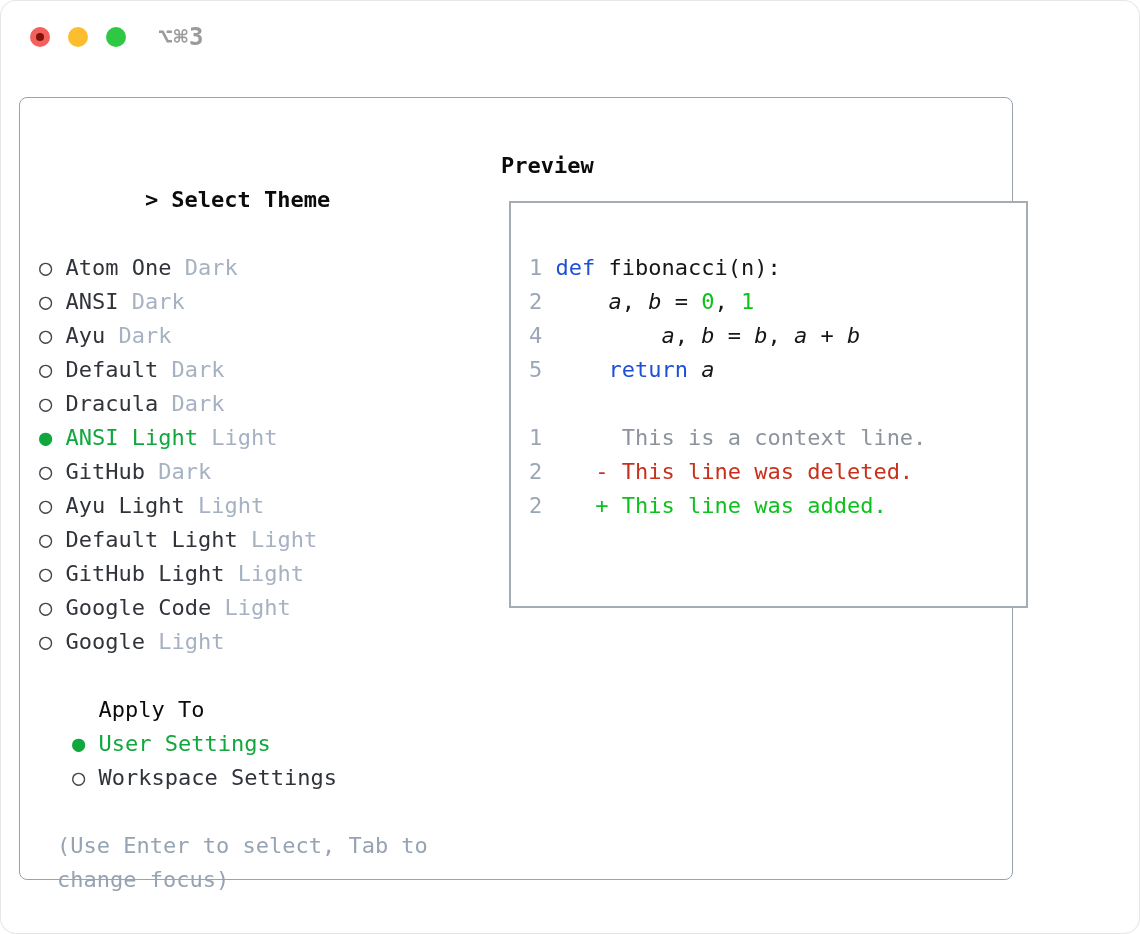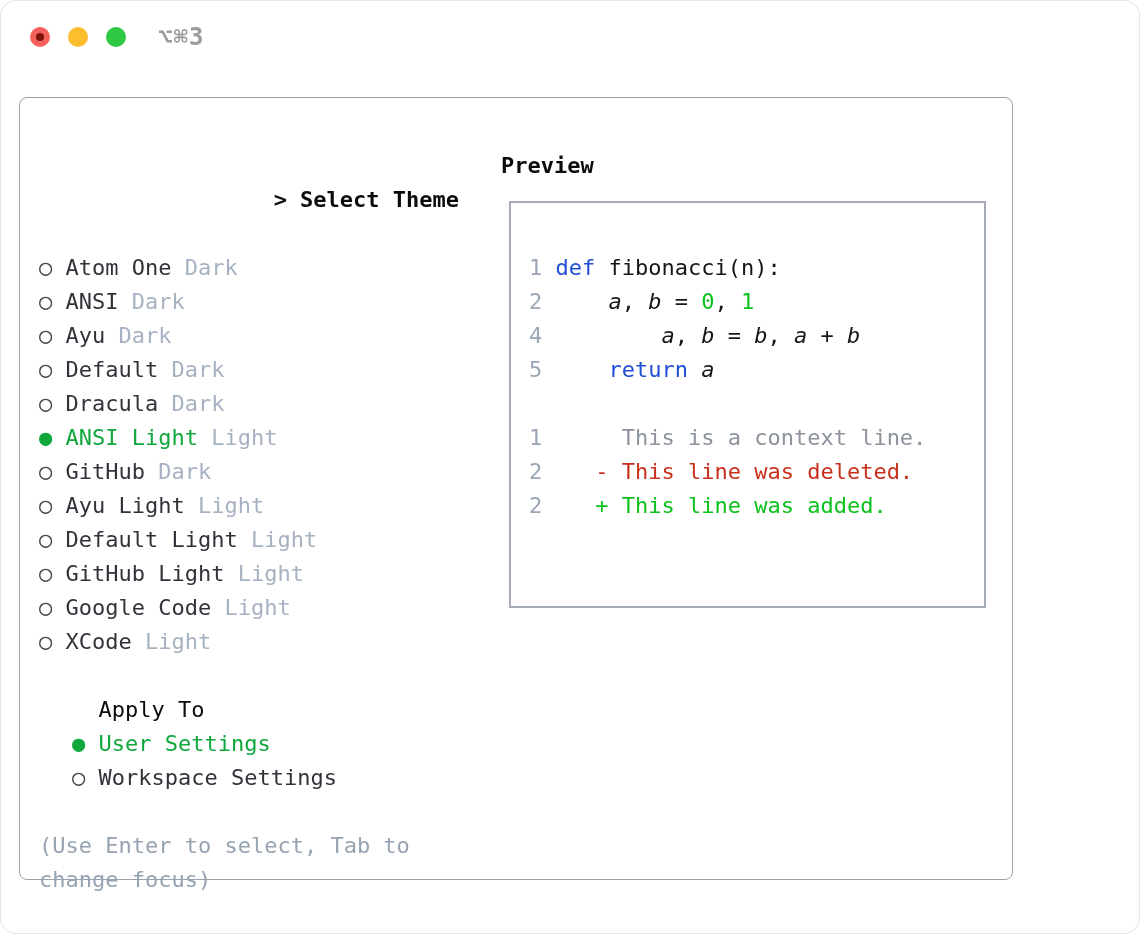--- a/index.html
+++ b/index.html
@@ -23,35 +23,35 @@
   .light.green{left:106px;background:var(--t-green);}
   .light .dot{position:absolute;left:6px;top:6px;width:8px;height:8px;border-radius:50%;background:var(--t-red-dot);}
   .shortcut{position:absolute;left:158px;top:23px;font-size:24px;font-weight:bold;color:var(--shortcut);letter-spacing:1px;}
 
   
   .content-box{position:absolute;left:19px;top:97px;width:994px;height:783px;border:1.5px solid var(--border-outer);border-radius:8px;background:#fff;}
 
   
   .left-col{position:absolute;left:19px;top:51px;font-size:22px;line-height:34px;color:var(--item);}
   .row{white-space:pre;}
-  .list-header{font-weight:bold;color:var(--header);text-align:right;}
+  .list-header{font-weight:bold;color:var(--header);}
   .prompt{margin-right:13px;font-weight:bold;color:var(--header);}
   .bullet{color:var(--bullet);}
   .opt-row{cursor:pointer;}
   .opt-row .name{color:var(--item);}
   .opt-row .variant{color:var(--variant);}
   .opt-row.selected .bullet{color:var(--sel);}
   .opt-row.selected .name{color:var(--sel);}
   .apply-block{margin-top:34px;margin-left:33px;}
   .apply-header{padding-left:2ch;color:var(--header);white-space:pre;}
-  .help{margin-top:34px;max-width:420px;color:var(--help);white-space:normal;}
+  .help{margin-top:34px;max-width:420px;color:var(--help);white-space:normal;margin-left:18px;}
 
   
   .preview-title{position:absolute;left:481px;top:51px;font-size:22px;line-height:34px;font-weight:bold;color:var(--header);}
-  .preview-box{position:absolute;left:489px;top:103px;width:477px;height:407px;border:2px solid var(--border-preview);padding:48px 10px 0 18px;font-size:22px;line-height:34px;background:#fff;}
+  .preview-box{position:absolute;left:489px;top:103px;width:519px;height:407px;border:2px solid var(--border-preview);padding:48px 10px 0 18px;font-size:22px;line-height:34px;background:#fff;}
   .pline{white-space:pre;}
   #code-lines{margin-bottom:34px;}
   .ln{color:var(--ln);}
   .tok-plain{color:var(--plain);}
   .tok-kw{color:var(--kw);}
   .tok-fn{color:var(--fn);}
   .tok-num{color:var(--num);}
   .tok-var{color:var(--plain);font-style:italic;}
   .tok-ctx{color:var(--ctx);}
   .tok-del{color:var(--del);}
@@ -83,21 +83,21 @@
           <div class="row opt-row"><span class="bullet">○ </span><span class="name">ANSI</span><span class="variant"> Dark</span></div>
           <div class="row opt-row"><span class="bullet">○ </span><span class="name">Ayu</span><span class="variant"> Dark</span></div>
           <div class="row opt-row"><span class="bullet">○ </span><span class="name">Default</span><span class="variant"> Dark</span></div>
           <div class="row opt-row"><span class="bullet">○ </span><span class="name">Dracula</span><span class="variant"> Dark</span></div>
           <div class="row opt-row selected"><span class="bullet">● </span><span class="name">ANSI Light</span><span class="variant"> Light</span></div>
           <div class="row opt-row"><span class="bullet">○ </span><span class="name">GitHub</span><span class="variant"> Dark</span></div>
           <div class="row opt-row"><span class="bullet">○ </span><span class="name">Ayu Light</span><span class="variant"> Light</span></div>
           <div class="row opt-row"><span class="bullet">○ </span><span class="name">Default Light</span><span class="variant"> Light</span></div>
           <div class="row opt-row"><span class="bullet">○ </span><span class="name">GitHub Light</span><span class="variant"> Light</span></div>
           <div class="row opt-row"><span class="bullet">○ </span><span class="name">Google Code</span><span class="variant"> Light</span></div>
-          <div class="row opt-row"><span class="bullet">○ </span><span class="name">XCode</span><span class="variant"> Light</span></div>
+          <div class="row opt-row"><span class="bullet">○ </span><span class="name">Google</span><span class="variant"> Light</span></div>
         </div>
 
       <div class="apply-block">
         <div class="apply-header">Apply To</div>
         <div id="apply-list">
             <div class="row opt-row selected"><span class="bullet">● </span><span class="name">User Settings</span></div>
             <div class="row opt-row"><span class="bullet">○ </span><span class="name">Workspace Settings</span></div>
           </div>
       </div>
 

